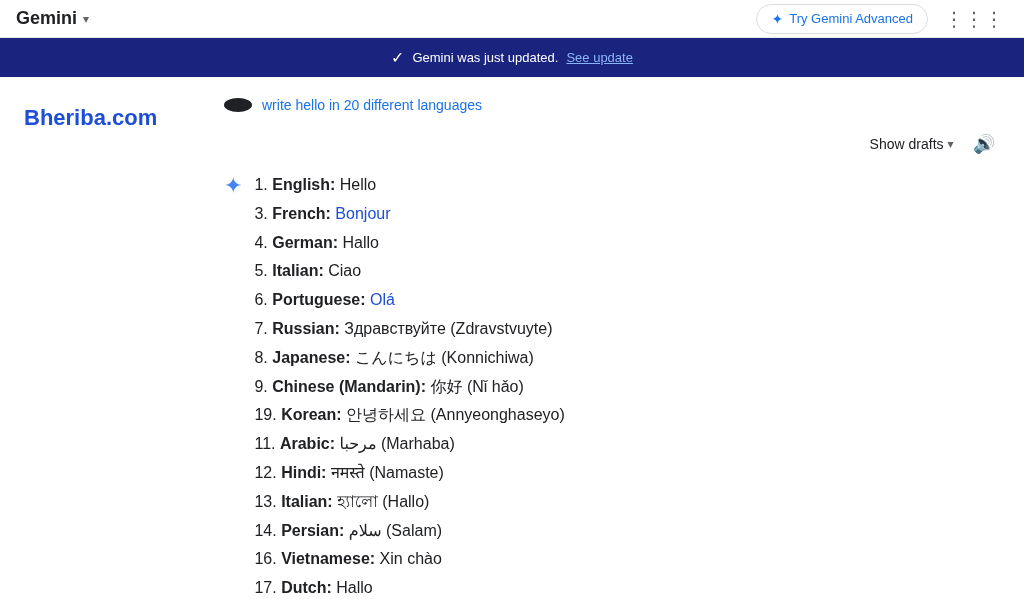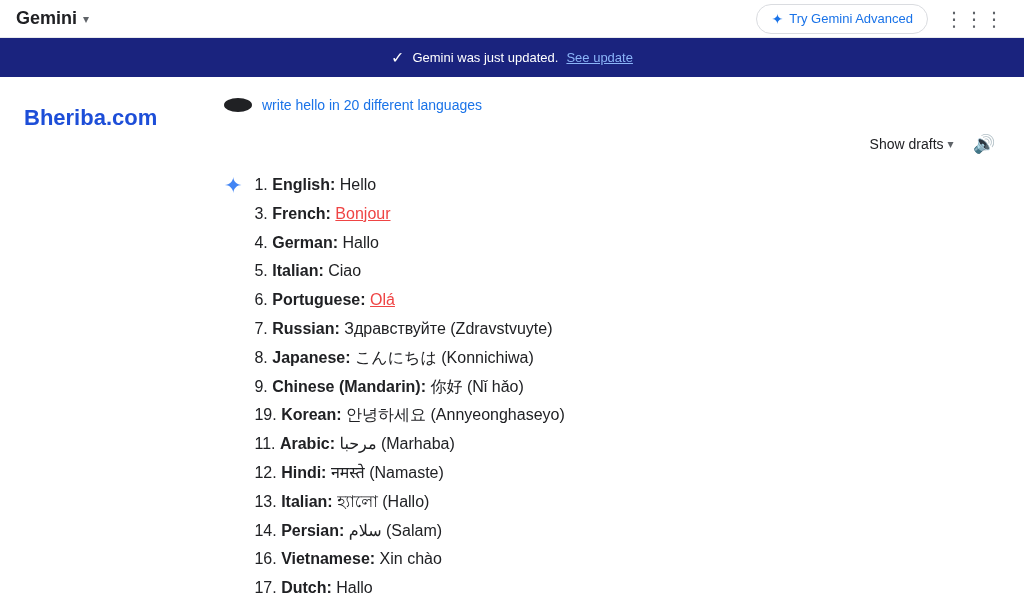--- a/index.html
+++ b/index.html
@@ -186,22 +186,21 @@
       font-size: 16px;
       color: #202124;
     }
     .response-list li .lang-label {
       font-weight: 700;
     }
     .response-list li .lang-value {
       color: #202124;
     }
     .response-list li .lang-value.blue {
-      color: #ef4444;
-      text-decoration: underline;
+      color: #1d4ed8;
     }
   </style>
 </head>
 <body>
 
 <nav class="top-nav">
   <div class="nav-left">
     <span class="gemini-logo">Gemini</span>
     <span class="nav-dropdown-icon">▾</span>
   </div>

